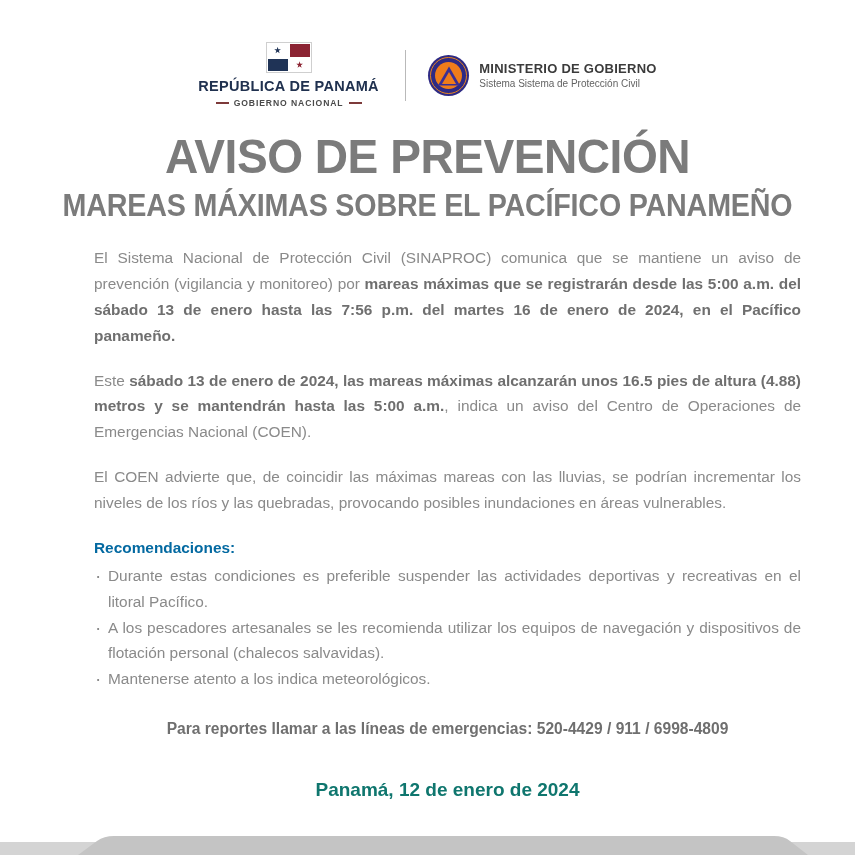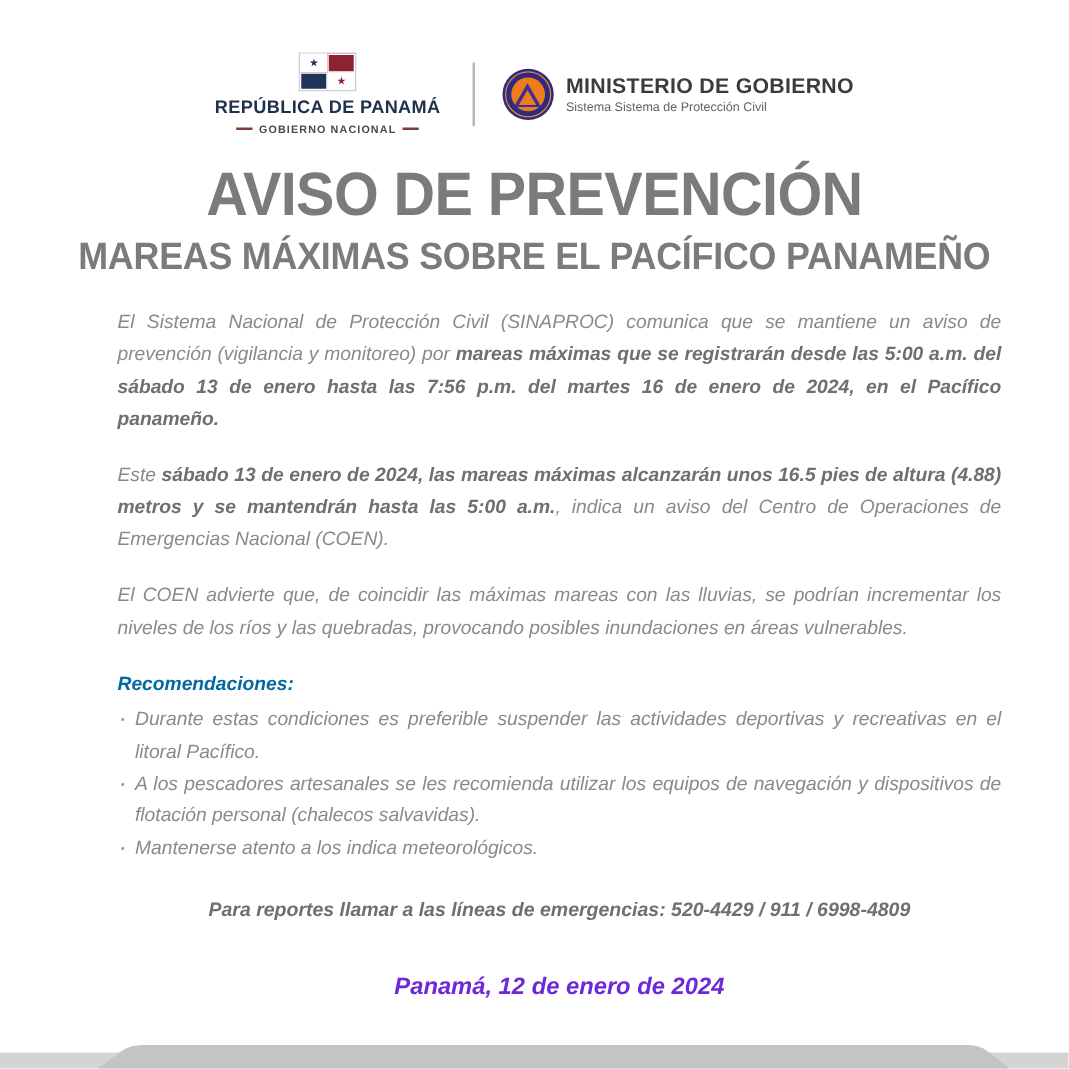--- a/index.html
+++ b/index.html
@@ -141,21 +141,21 @@
     left: 50%;
     top: 57%;
     transform: translate(-50%, -50%);
     width: 0;
     height: 0;
     border-left: 7px solid transparent;
     border-right: 7px solid transparent;
     border-bottom: 12px solid #ef7c1b;
   }
   .min-text .l1 {
-    font-size: 17px;
+    font-size: 13px;
     font-weight: bold;
     color: #3b3b3b;
     letter-spacing: 0.25px;
     white-space: nowrap;
   }
   .min-text .l2 {
     font-size: 10px;
     color: #636363;
     margin-top: 2px;
     white-space: nowrap;
@@ -183,21 +183,20 @@
     margin-top: 6px;
     transform: scaleX(0.94);
   }
 
   
   .content {
     margin: 22px 54px 0 94px;
     color: #8a8a8a;
     font-size: 15.4px;
     line-height: 1.68;
-    font-style: italic;
   }
   .para {
     text-align: justify;
     margin: 0 0 19px 0;
   }
   .para b { color: #6f6f6f; font-weight: bold; }
 
   .rec-title {
     font-weight: bold;
     color: #0369a1;
@@ -227,21 +226,21 @@
 
   .phones {
     font-weight: bold;
     color: #6f6f6f;
     margin: 24px 0 0 0;
     text-align: center;
     font-size: 15.6px;
   }
   .place-date {
     font-weight: bold;
-    color: #6d28d9;
+    color: #0f766e;
     margin: 32px 0 0 0;
     text-align: center;
     font-size: 19px;
   }
 
   
   .footer-shapes {
     position: absolute;
     left: 0;
     bottom: 0;

